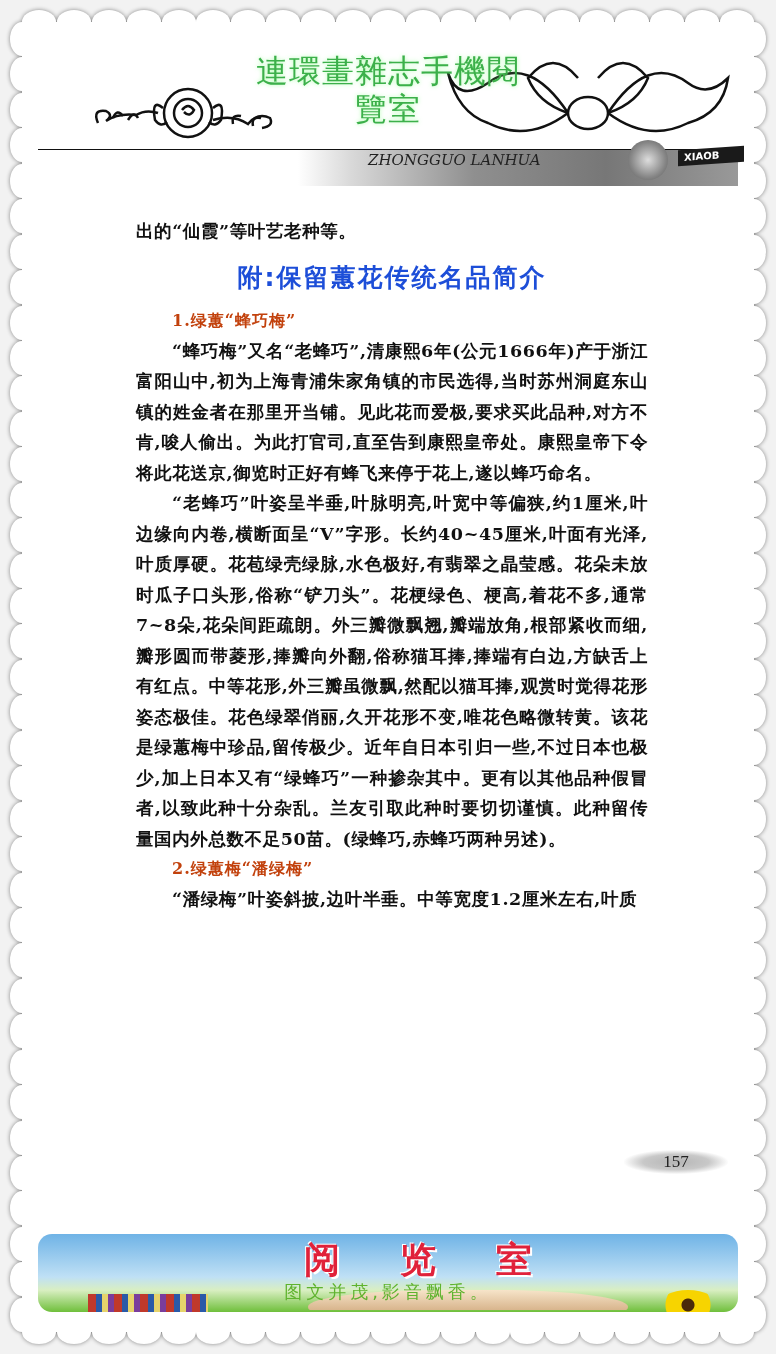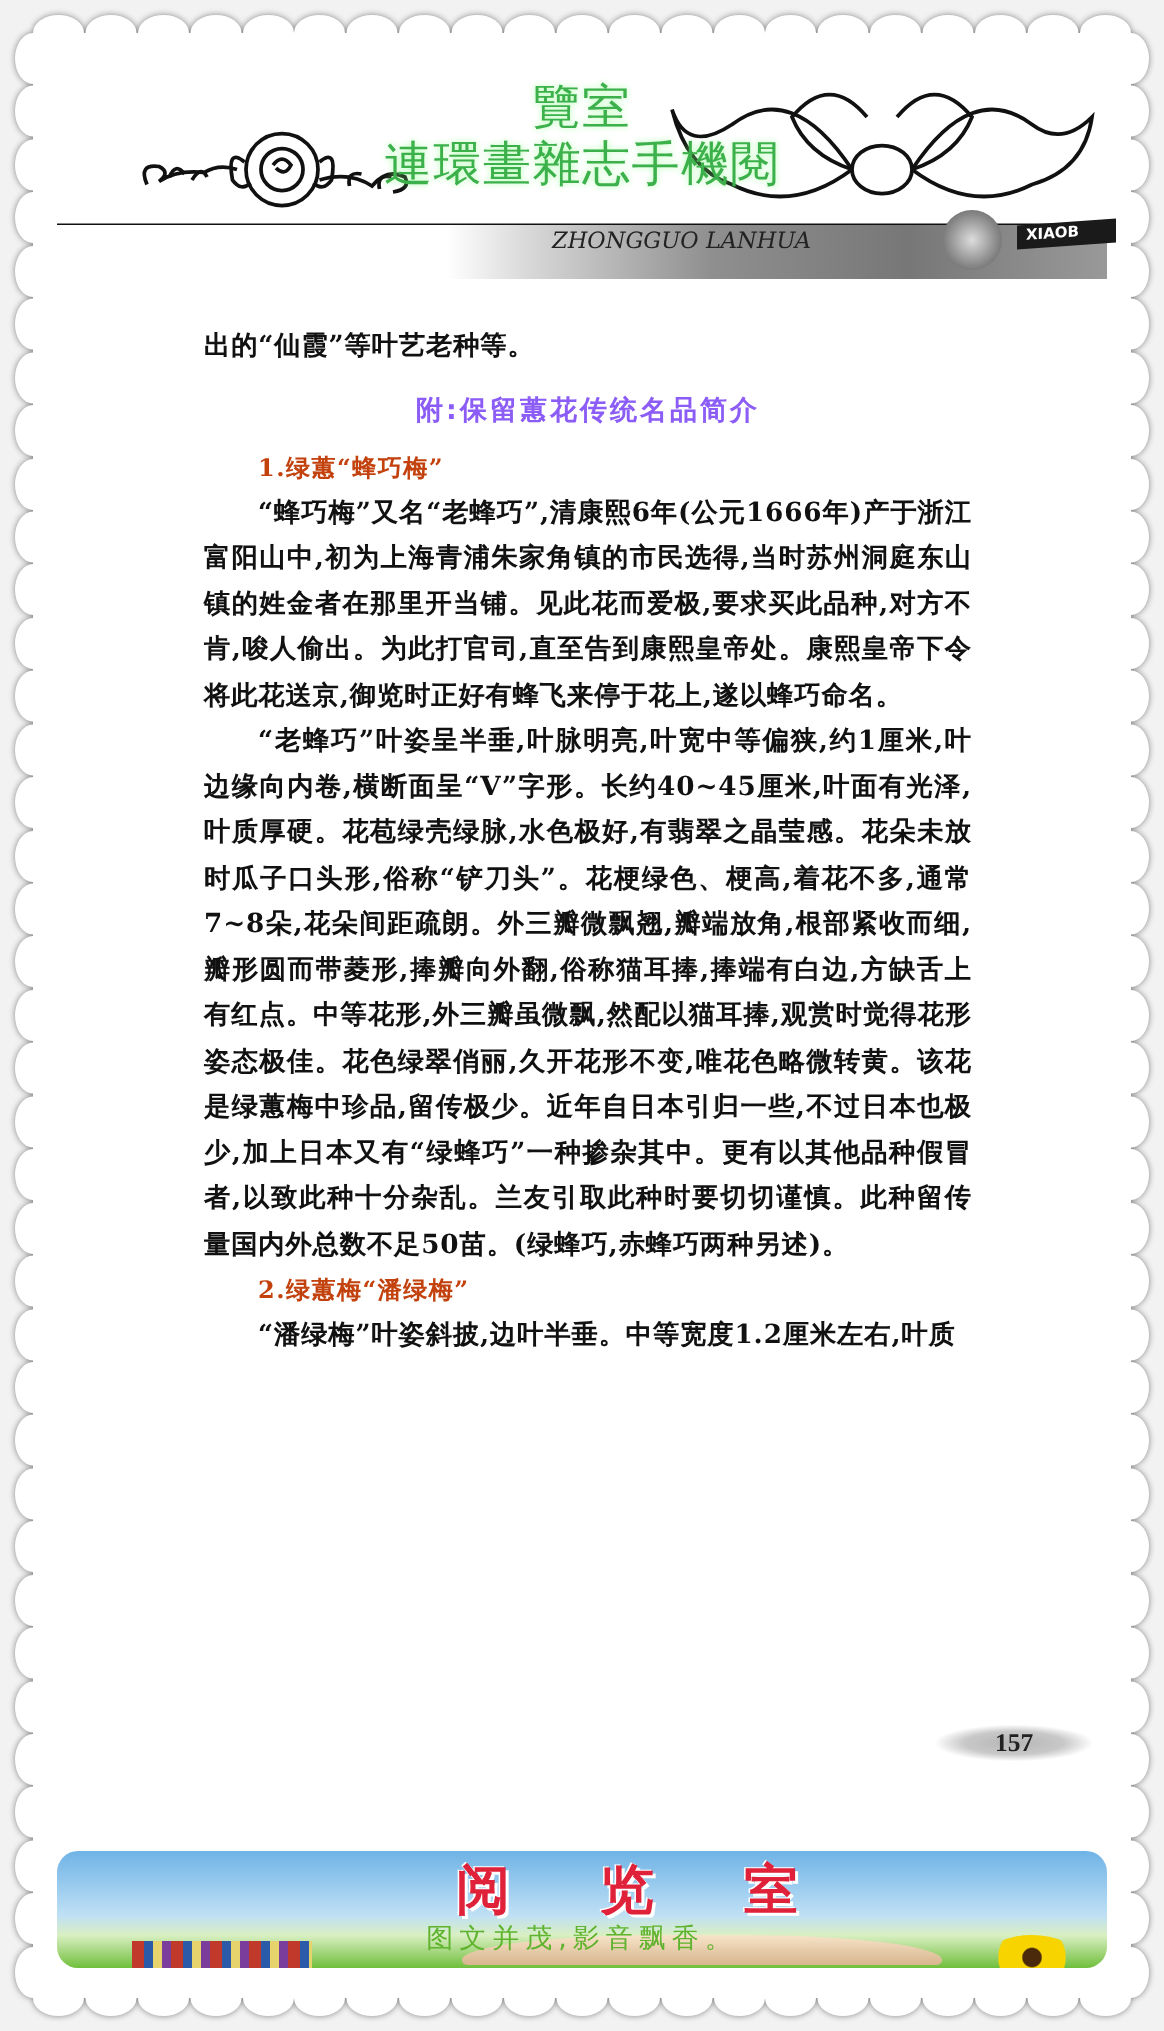--- a/index.html
+++ b/index.html
@@ -53,28 +53,28 @@
     color:#fff; font-family:"DejaVu Sans",sans-serif; font-size:10px; font-weight:bold; line-height:16px;
     padding-left:6px; transform:skewY(-4deg);
   }
 
   
   .content { position:absolute; left:98px; top:178px; width:512px; }
   .p { font-size:17.5px; line-height:30.5px; color:#111; text-align:justify; font-weight:bold; margin:0; letter-spacing:0.6px; }
   .indent { text-indent:36px; }
   .appendix-title {
     text-align:center; font-family:"DejaVu Sans","Liberation Sans",sans-serif;
-    font-size:18px; letter-spacing:2px; margin:14px 0 12px; font-weight:bold; color:#8b5cf6;
+    font-size:25px; letter-spacing:2px; margin:14px 0 12px; font-weight:bold; color:#1d4ed8;
   }
   .subhead { font-size:16px; line-height:30px; padding-left:36px; margin:0; font-weight:bold; letter-spacing:1px; color:#c2410c; }
 
   .page-number {
     position:absolute; left:586px; top:1112px; width:104px; height:24px;
     background:radial-gradient(ellipse at center,#b5b5b5 0%,#c8c8c8 45%,rgba(210,210,210,0) 72%);
-    text-align:center; font-family:"Liberation Serif","DejaVu Serif",serif; font-weight:bold;
+    text-align:center; font-family:"Liberation Serif","DejaVu Serif",serif; font-weight:normal;
     font-size:17px; line-height:24px; color:#222;
   }
 
   
   .ad {
     position:absolute; left:0; top:1196px; width:700px; height:78px;
     background:linear-gradient(180deg,#6fb3e6 0%,#bfe0f5 55%,#d9efc2 72%,#6fbf3b 100%);
     overflow:hidden;
     border-radius:14px;
   }
@@ -247,22 +247,22 @@
     <svg class="bow-deco" viewBox="0 0 300 90">
       <g fill="none" stroke="#111" stroke-width="2.5">
         <path d="M130 55 q-40 -60 -80 -30 q-30 20 -40 -10 q10 40 40 50 q40 20 80 -10"></path>
         <path d="M170 55 q40 -60 80 -30 q20 15 40 -5 q-5 35 -40 45 q-40 20 -80 -10"></path>
         <ellipse cx="150" cy="55" rx="20" ry="16"></ellipse>
         <path d="M130 55 q-30 -10 -40 -35 q25 -30 50 0"></path>
         <path d="M170 55 q30 -10 40 -35 q-25 -30 -50 0"></path>
       </g>
     </svg>
     <div class="header-title">
+      <div>連環畫雜志手機閱</div>
       <div>覽室</div>
-      <div>連環畫雜志手機閱</div>
     </div>
     <div class="header-rule"></div>
     <div class="banner-strip">
       <span class="latin">ZHONGGUO LANHUA</span>
       <span class="circle"></span>
       <span class="xiao">XIAOB</span>
     </div>
   </div>
 
   <div class="content">

